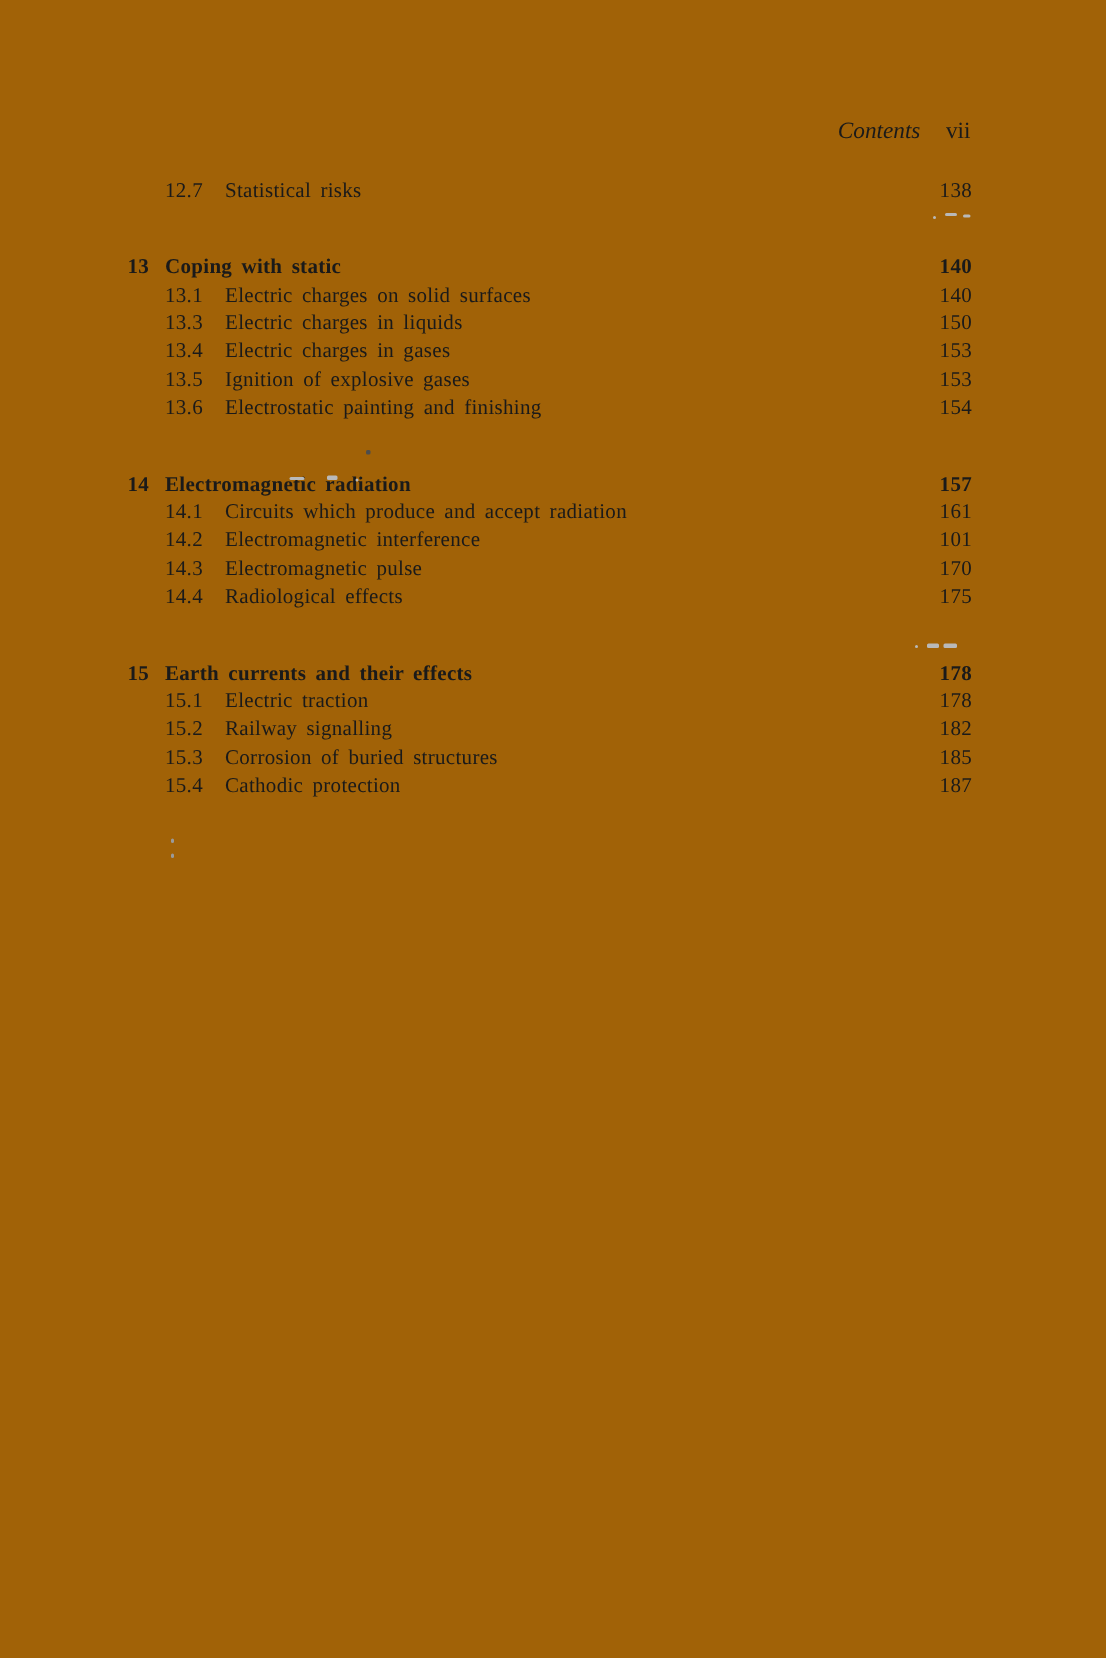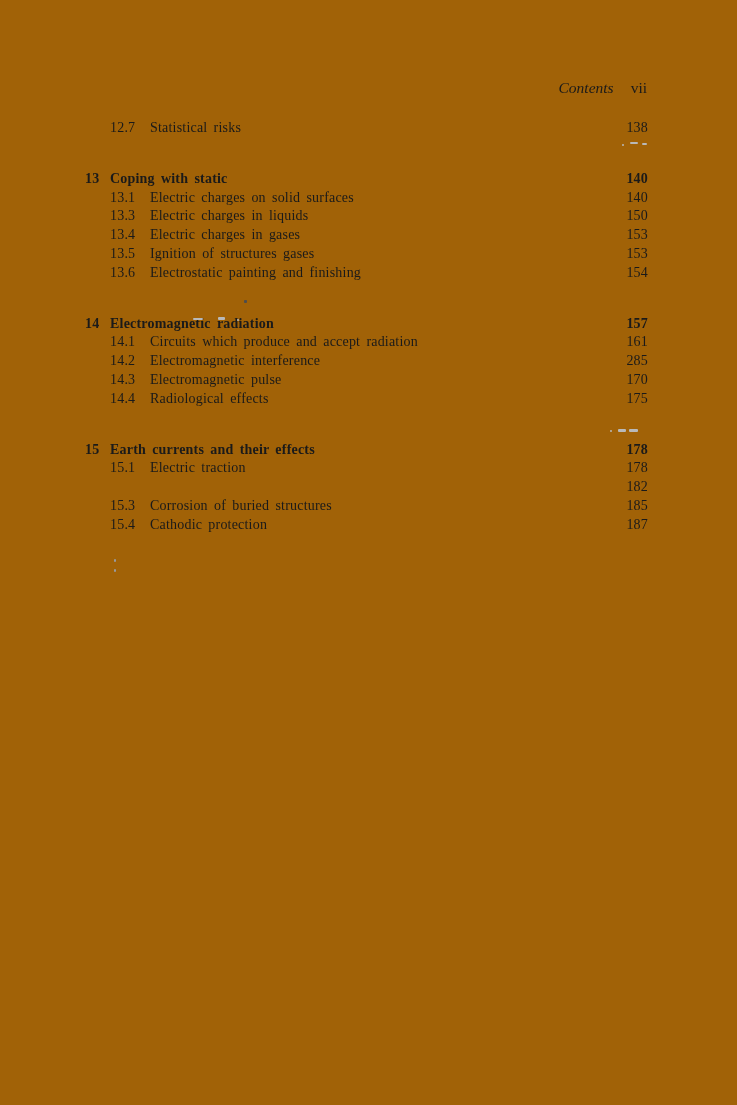--- a/index.html
+++ b/index.html
@@ -93,21 +93,21 @@
       <div class="row section">
         <span class="left">
           <span class="num">13.4</span>
           <span class="title">Electric charges in gases</span>
         </span>
         <span class="page-num">153</span>
       </div>
       <div class="row section">
         <span class="left">
           <span class="num">13.5</span>
-          <span class="title">Ignition of structures gases</span>
+          <span class="title">Ignition of explosive gases</span>
         </span>
         <span class="page-num">153</span>
       </div>
       <div class="row section">
         <span class="left">
           <span class="num">13.6</span>
           <span class="title">Electrostatic painting and finishing</span>
         </span>
         <span class="page-num">154</span>
       </div>
@@ -123,21 +123,21 @@
           <span class="num">14.1</span>
           <span class="title">Circuits which produce and accept radiation</span>
         </span>
         <span class="page-num">161</span>
       </div>
       <div class="row section">
         <span class="left">
           <span class="num">14.2</span>
           <span class="title">Electromagnetic interference</span>
         </span>
-        <span class="page-num">285</span>
+        <span class="page-num">101</span>
       </div>
       <div class="row section">
         <span class="left">
           <span class="num">14.3</span>
           <span class="title">Electromagnetic pulse</span>
         </span>
         <span class="page-num">170</span>
       </div>
       <div class="row section">
         <span class="left">
@@ -154,20 +154,24 @@
         <span class="page-num">178</span>
       </div>
       <div class="row section">
         <span class="left">
           <span class="num">15.1</span>
           <span class="title">Electric traction</span>
         </span>
         <span class="page-num">178</span>
       </div>
       <div class="row section">
+        <span class="left">
+          <span class="num">15.2</span>
+          <span class="title">Railway signalling</span>
+        </span>
         <span class="page-num">182</span>
       </div>
       <div class="row section">
         <span class="left">
           <span class="num">15.3</span>
           <span class="title">Corrosion of buried structures</span>
         </span>
         <span class="page-num">185</span>
       </div>
       <div class="row section">

